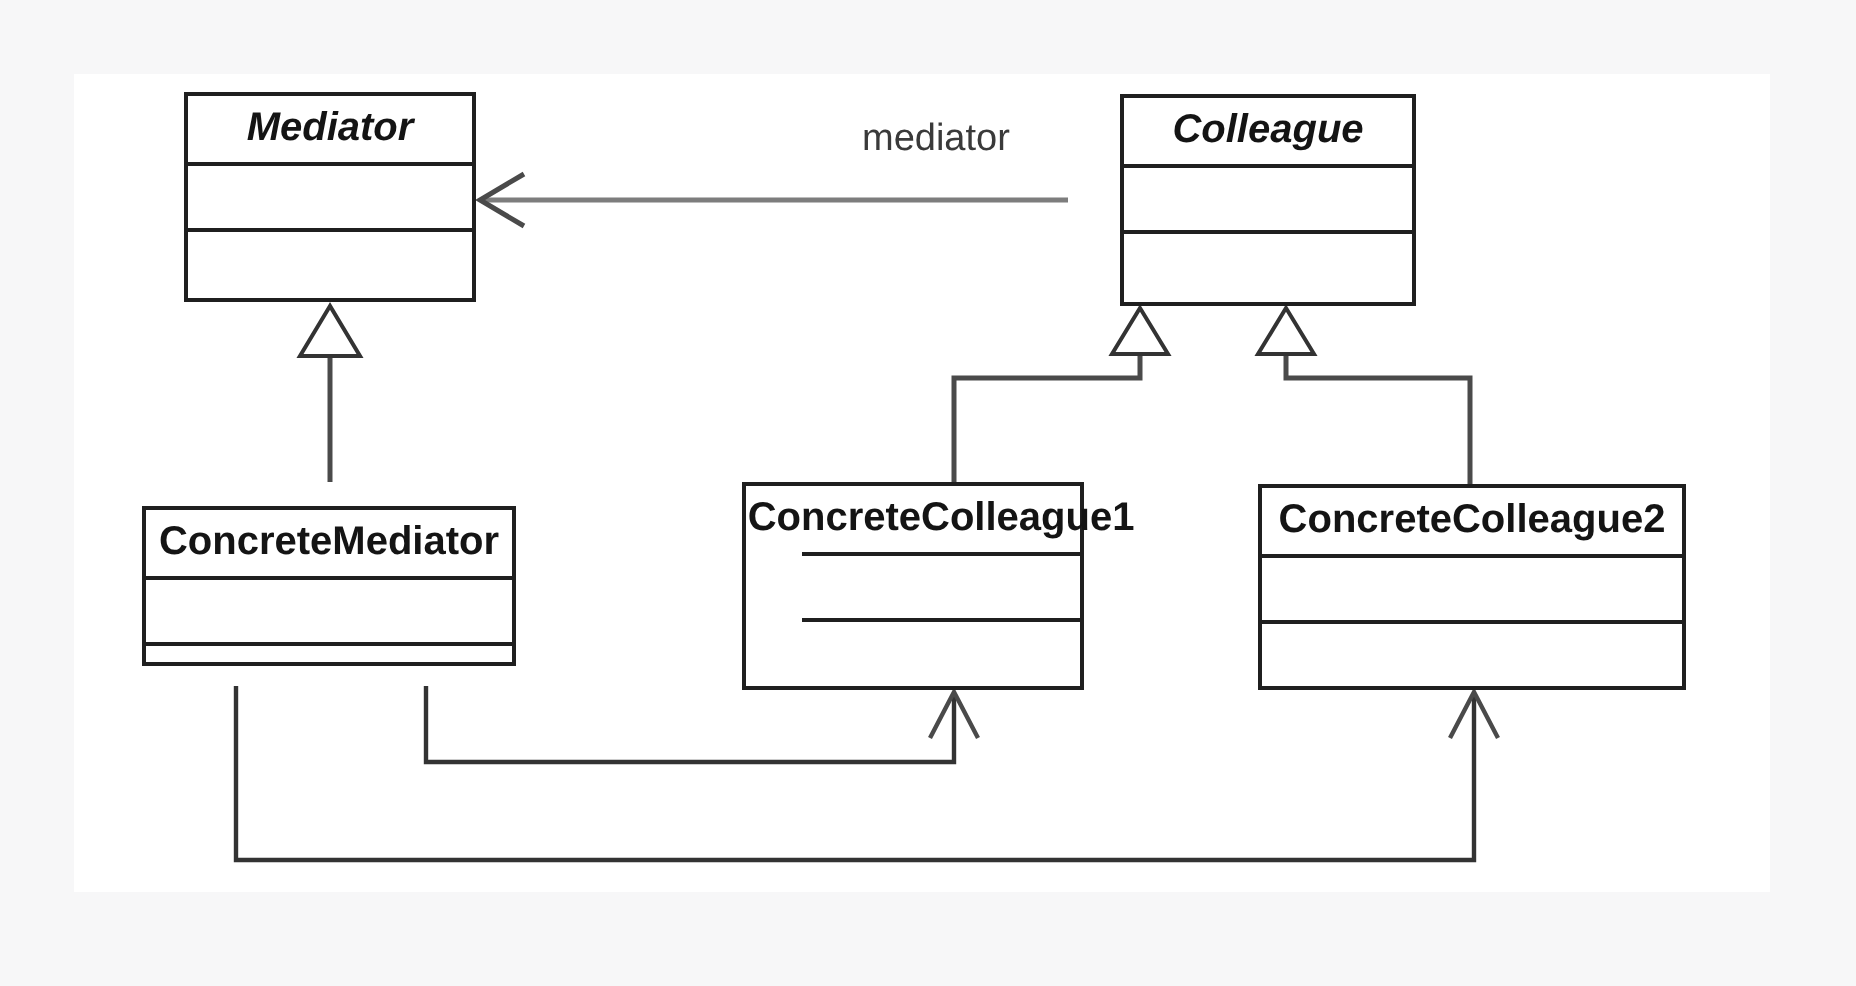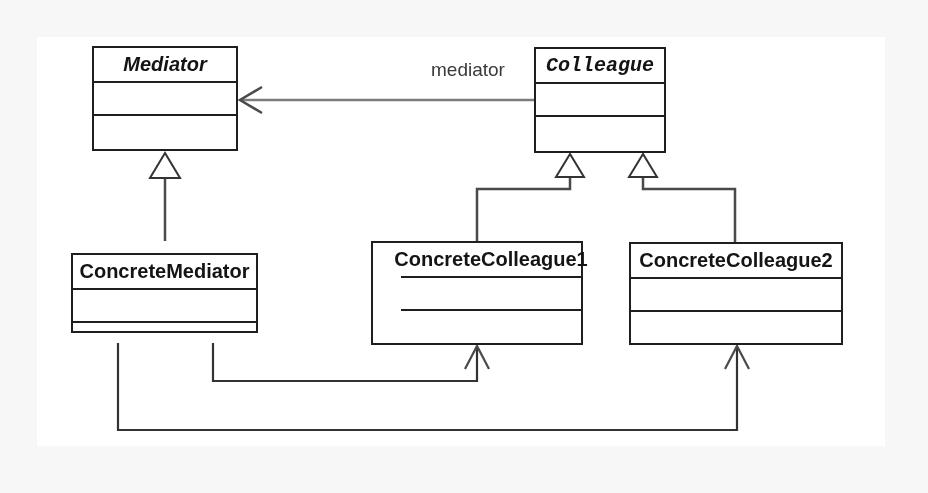--- a/index.html
+++ b/index.html
@@ -69,33 +69,33 @@
   </svg>
 
   <div class="assoc-label" style="left:431px;top:59px;">mediator</div>
 
   <div class="uml-class abstract" style="left:92px;top:46px;width:146px;height:105px;">
     <div class="uml-title">Mediator</div>
     <div class="uml-attrs"></div>
     <div class="uml-ops"></div>
   </div>
 
-  <div class="uml-class abstract" style="left:534px;top:47px;width:132px;height:106px;font-family:Liberation Mono, monospace;">
+  <div class="uml-class abstract" style="left:560px;top:47px;width:148px;height:106px;">
     <div class="uml-title">Colleague</div>
     <div class="uml-attrs"></div>
     <div class="uml-ops"></div>
   </div>
 
   <div class="uml-class" style="left:71px;top:241px;width:187px;height:80px;margin-top:12px;">
     <div class="uml-title">ConcreteMediator</div>
     <div class="uml-attrs"></div>
     <div class="uml-ops"></div>
   </div>
 
-  <div class="uml-class" style="left:371px;top:241px;width:212px;height:104px;padding-left:28px;">
+  <div class="uml-class" style="left:371px;top:241px;width:171px;height:104px;padding-left:28px;">
     <div class="uml-title">ConcreteColleague1</div>
     <div class="uml-attrs"></div>
     <div class="uml-ops"></div>
   </div>
 
   <div class="uml-class" style="left:629px;top:242px;width:214px;height:103px;text-align:center;">
     <div class="uml-title">ConcreteColleague2</div>
     <div class="uml-attrs"></div>
     <div class="uml-ops"></div>
   </div>

